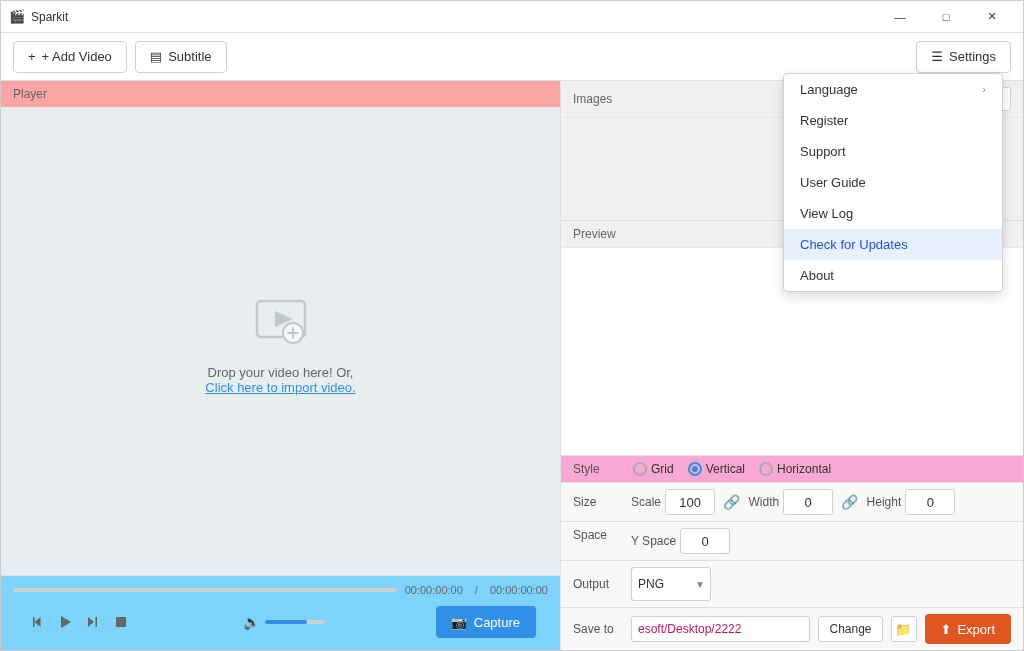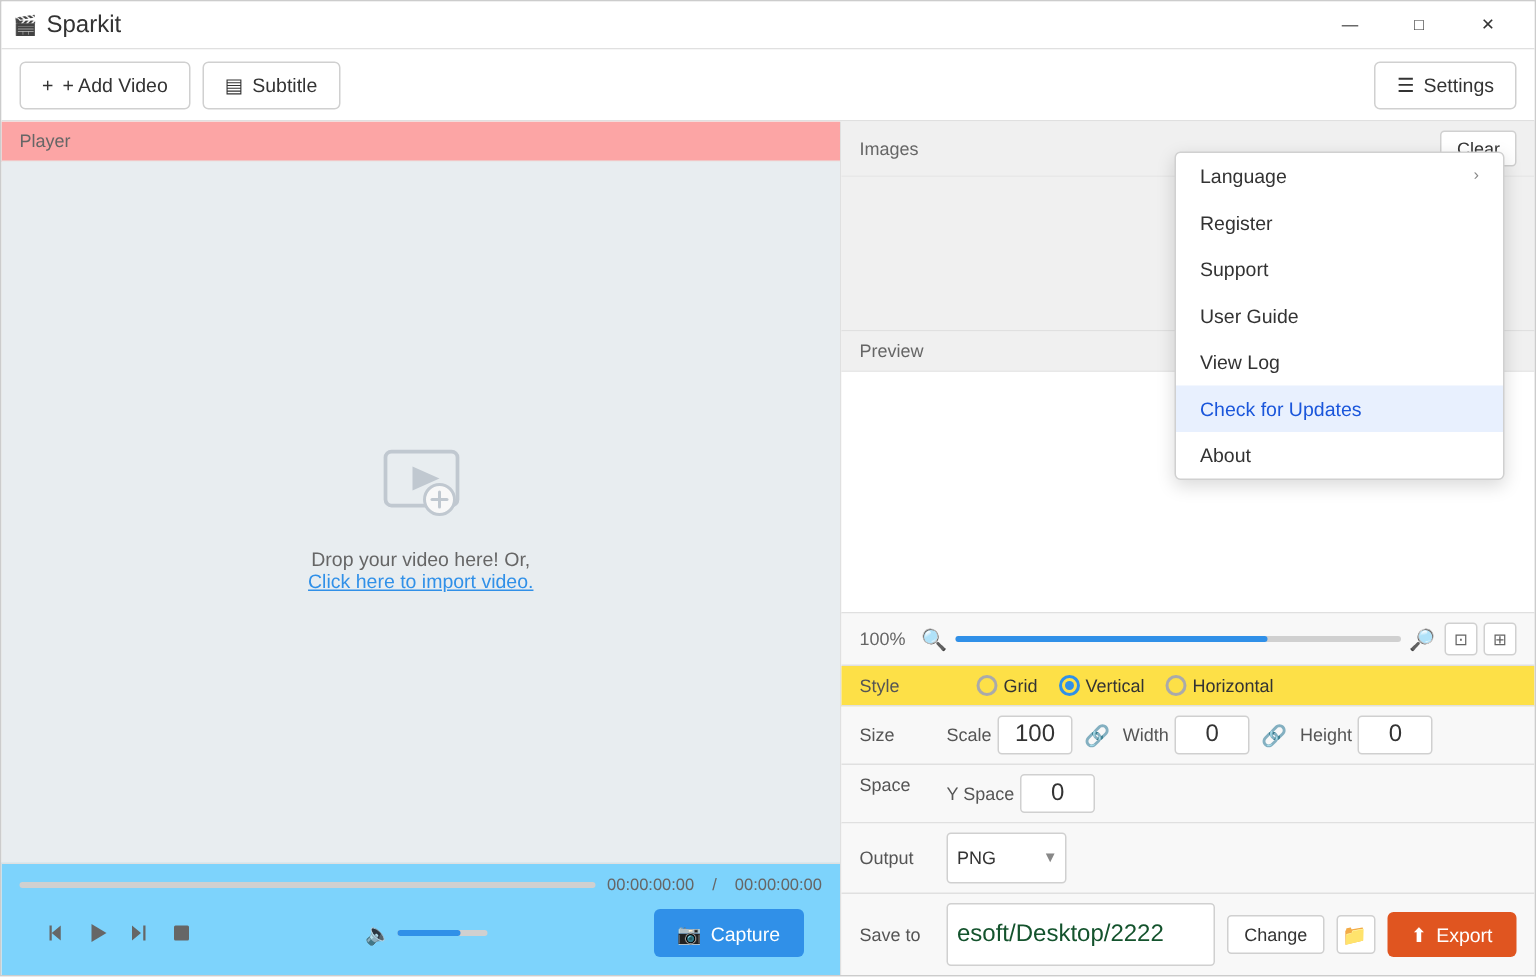--- a/index.html
+++ b/index.html
@@ -3,21 +3,21 @@
   <meta charset="utf-8">
   <style>
     * { box-sizing: border-box; margin: 0; padding: 0; }
     body { font-family: 'Segoe UI', Arial, sans-serif; font-size: 13px; background: #f0f0f0; color: #333; user-select: none; overflow: hidden; }
     
     .window { width: 1024px; height: 651px; background: #f5f5f5; display: flex; flex-direction: column; border: 1px solid #ccc; position: relative; }
     
     
     .titlebar { height: 32px; background: #fff; display: flex; align-items: center; padding: 0 8px; border-bottom: 1px solid #e0e0e0; flex-shrink: 0; }
     .titlebar-icon { width: 16px; height: 16px; margin-right: 6px; }
-    .titlebar-title { font-size: 16px; color: #333; flex: 1; }
+    .titlebar-title { font-size: 12px; color: #333; flex: 1; }
     .titlebar-controls { display: flex; gap: 0; }
     .titlebar-btn { width: 46px; height: 32px; border: none; background: transparent; cursor: pointer; display: flex; align-items: center; justify-content: center; font-size: 11px; color: #333; }
     
     
     .toolbar { height: 48px; background: #fff; display: flex; align-items: center; padding: 0 12px; border-bottom: 1px solid #e0e0e0; flex-shrink: 0; gap: 8px; }
     .toolbar-btn { height: 32px; padding: 0 14px; border: 1px solid #d0d0d0; background: #fff; border-radius: 4px; cursor: pointer; display: flex; align-items: center; gap: 6px; font-size: 13px; color: #333; }
     .toolbar-spacer { flex: 1; }
     .settings-btn { height: 32px; padding: 0 14px; border: 1px solid #d0d0d0; background: #fff; border-radius: 4px; cursor: pointer; display: flex; align-items: center; gap: 6px; font-size: 13px; color: #333; position: relative; }
     
     
@@ -59,53 +59,53 @@
     
     .zoom-bar { display: flex; align-items: center; padding: 6px 12px; gap: 6px; border-bottom: 1px solid #e0e0e0; background: #f8f8f8; }
     .zoom-label { font-size: 12px; color: #666; min-width: 35px; }
     .zoom-icon { font-size: 14px; color: #888; cursor: pointer; }
     .zoom-track { flex: 1; height: 4px; background: #d0d0d0; border-radius: 2px; position: relative; }
     .zoom-fill { width: 70%; height: 100%; background: #3090e8; border-radius: 2px; }
     .zoom-controls { display: flex; gap: 4px; }
     .zoom-ctrl-btn { width: 22px; height: 22px; border: 1px solid #d0d0d0; background: #fff; border-radius: 3px; cursor: pointer; display: flex; align-items: center; justify-content: center; font-size: 11px; color: #666; }
     
     
-    .options-row { display: flex; align-items: flex-start; padding: 6px 12px; gap: 28px; border-bottom: 1px solid #e0e0e0; background: #fde047; }
+    .options-row { display: flex; align-items: flex-start; padding: 6px 12px; gap: 10px; border-bottom: 1px solid #e0e0e0; background: #f9a8d4; }
     .option-label { font-size: 12px; color: #555; min-width: 50px; }
     .radio-group { display: flex; align-items: center; gap: 14px; }
     .radio-option { display: flex; align-items: center; gap: 4px; cursor: pointer; font-size: 12px; color: #333; }
     .radio-circle { width: 14px; height: 14px; border-radius: 50%; border: 2px solid #aaa; display: flex; align-items: center; justify-content: center; }
     .radio-circle.selected { border-color: #3090e8; }
     .radio-dot { width: 6px; height: 6px; border-radius: 50%; background: #3090e8; }
     
     
     .size-row { display: flex; align-items: center; padding: 6px 12px; gap: 8px; border-bottom: 1px solid #e0e0e0; background: #f8f8f8; }
     .field-group { display: flex; align-items: center; gap: 4px; }
     .field-label { font-size: 12px; color: #555; }
-    .field-input { height: 26px; border: 1px solid #d0d0d0; border-radius: 3px; background: #fff; padding: 0 6px; font-size: 16px; color: #333; width: 50px; text-align: center; }
+    .field-input { height: 26px; border: 1px solid #d0d0d0; border-radius: 3px; background: #fff; padding: 0 6px; font-size: 13px; color: #333; width: 50px; text-align: center; }
     .link-icon { font-size: 14px; color: #888; cursor: pointer; }
     
     
     .space-row { display: flex; padding: 6px 12px; gap: 8px; border-bottom: 1px solid #e0e0e0; background: #f8f8f8; }
     
     
     .output-row { display: flex; align-items: center; padding: 6px 12px; gap: 8px; border-bottom: 1px solid #e0e0e0; background: #f8f8f8; }
     .select-dropdown { height: 26px; border: 1px solid #d0d0d0; border-radius: 3px; background: #fff; padding: 16px 6px; font-size: 12px; color: #333; min-width: 80px; appearance: none; cursor: pointer; display: flex; align-items: center; justify-content: space-between; padding-right: 20px; position: relative; }
     .dropdown-wrapper { position: relative; }
     .dropdown-arrow { position: absolute; right: 6px; top: 50%; transform: translateY(-50%); font-size: 10px; color: #888; pointer-events: none; }
     
     
     .saveto-row { display: flex; align-items: center; padding: 6px 12px; gap: 8px; background: #f8f8f8; }
-    .path-input { height: 42px; border: 1px solid #d0d0d0; border-radius: 3px; background: #fff; padding: 0 6px; font-size: 16px; color: #14532d; flex: 1; overflow: hidden; text-overflow: ellipsis; white-space: nowrap; display: flex; align-items: center; }
+    .path-input { height: 26px; border: 1px solid #d0d0d0; border-radius: 3px; background: #fff; padding: 0 6px; font-size: 12px; color: #be185d; flex: 1; overflow: hidden; text-overflow: ellipsis; white-space: nowrap; display: flex; align-items: center; }
     .change-btn { height: 26px; padding: 0 10px; border: 1px solid #d0d0d0; background: #fff; border-radius: 3px; cursor: pointer; font-size: 12px; color: #333; }
     .folder-btn { width: 26px; height: 26px; border: 1px solid #d0d0d0; background: #fff; border-radius: 3px; cursor: pointer; display: flex; align-items: center; justify-content: center; color: #666; }
     .export-btn { height: 30px; padding: 0 16px; background: #e05520; color: #fff; border: none; border-radius: 4px; cursor: pointer; display: flex; align-items: center; gap: 6px; font-size: 13px; margin-left: auto; }
     
     
-    .dropdown-menu { position: absolute; top: 60px; right: 8px; width: 220px; background: #fff; border: 1px solid #d0d0d0; border-radius: 4px; box-shadow: 0 4px 12px rgba(0,0,0,0.15); z-index: 1000; }
+    .dropdown-menu { position: absolute; top: 32px; right: 8px; width: 220px; background: #fff; border: 1px solid #d0d0d0; border-radius: 4px; box-shadow: 0 4px 12px rgba(0,0,0,0.15); z-index: 1000; }
     .dropdown-item { padding: 8px 16px; font-size: 13px; color: #333; cursor: pointer; display: flex; align-items: center; justify-content: space-between; }
     .dropdown-item.active { background: #e8f0fe; color: #1a56db; font-weight: 500; }
     .chevron-right { font-size: 11px; color: #888; }
 
     .controls-bottom { display: flex; align-items: center; padding: 4px 12px; gap: 4px; }
 
     .time-slash { font-size: 11px; color: #666; margin: 0 4px; }
   </style>
 </head>
 <body>
@@ -230,32 +230,20 @@
           <button class="clear-btn">Clear</button>
         </div>
         <div class="images-area"></div>
       </div>
 
       <div class="preview-section">
         <div class="preview-header">Preview</div>
         <div class="preview-area"></div>
       </div>
 
-      <div class="zoom-bar">
-        <span class="zoom-label">100%</span>
-        <span class="zoom-icon">🔍</span>
-        <div class="zoom-track">
-          <div class="zoom-fill"></div>
-        </div>
-        <span class="zoom-icon">🔎</span>
-        <div class="zoom-controls">
-          <button class="zoom-ctrl-btn">⊡</button>
-          <button class="zoom-ctrl-btn">⊞</button>
-        </div>
-      </div>
 
       <div class="options-row">
         <span class="option-label">Style</span>
         <div class="radio-group">
           <label class="radio-option">
             <div class="radio-circle"></div>
             <span>Grid</span>
           </label>
           <label class="radio-option">
             <div class="radio-circle selected">

